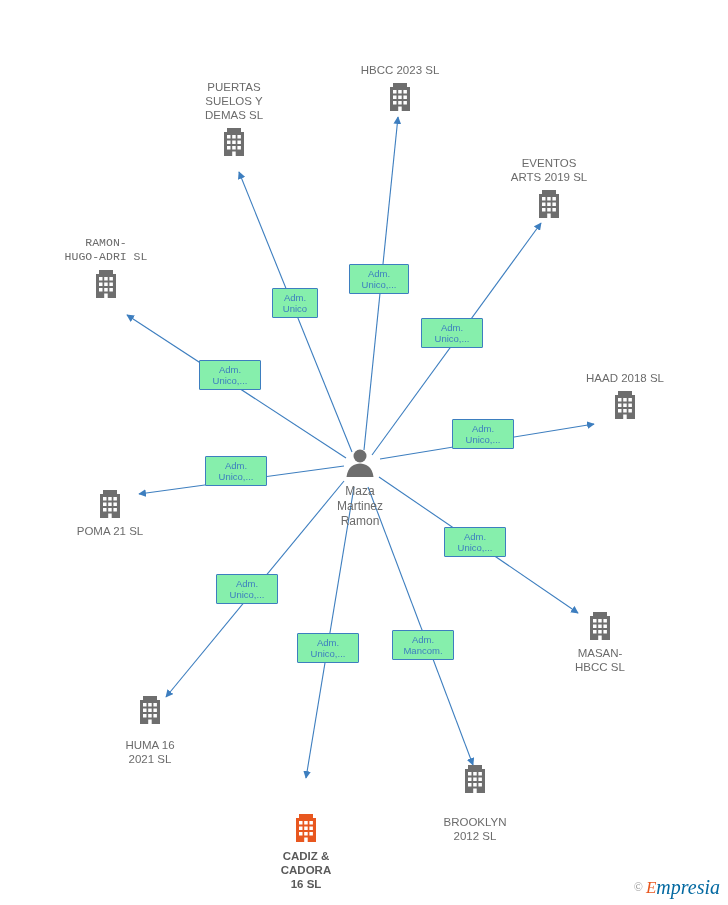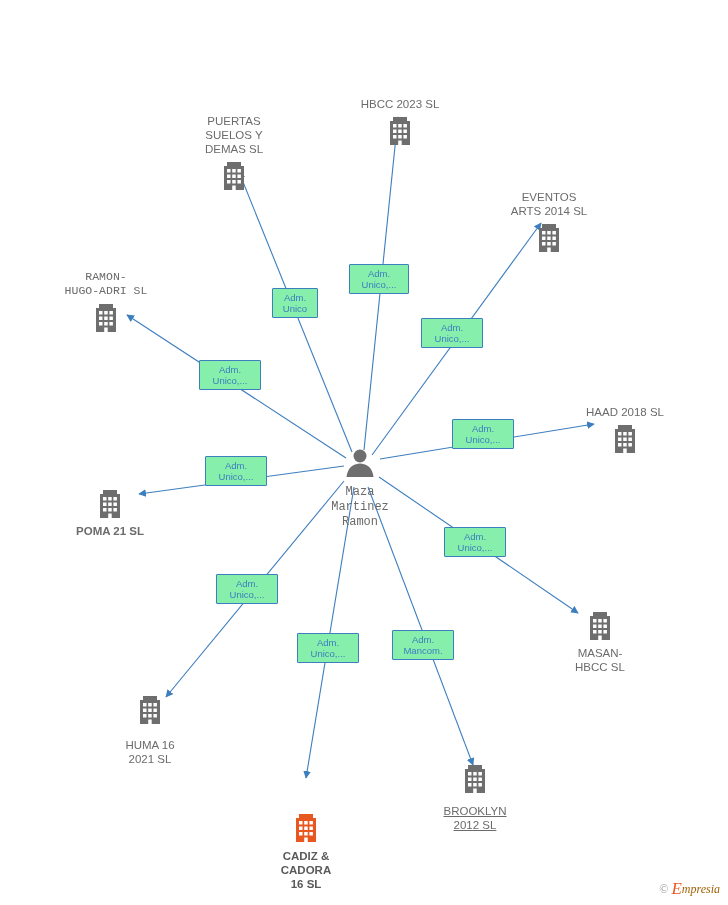--- a/index.html
+++ b/index.html
@@ -23,21 +23,20 @@
   .node {
     position: absolute;
     text-align: center;
     color: #6b6b6b;
     font-size: 11.5px;
     line-height: 14px;
   }
   .node .label {
     white-space: pre-line;
     display: block;
-    margin-top: 34px;
   }
   .bldg {
     display: block;
     margin: 0 auto;
   }
   .center-node {
     position: absolute;
     text-align: center;
     color: #6b6b6b;
     font-size: 12px;
@@ -74,22 +73,22 @@
     font-size: 12px;
     color: #9a9a9a;
   }
   .watermark .e {
     color: #e8571f;
     font-size: 17px;
     font-style: italic;
     font-family: "Liberation Serif", serif;
   }
   .watermark .rest {
-    color: #a16207;
-    font-size: 12px;
+    color: #0369a1;
+    font-size: 20px;
     font-style: italic;
   }
 </style>
 </head>
 <body>
 
 <svg id="canvas" viewBox="0 0 728 905">
   <defs>
     <marker id="arrow" viewBox="0 0 10 10" refX="9" refY="5" markerWidth="7" markerHeight="7" orient="auto-start-reverse">
       <path d="M 0 0 L 10 5 L 0 10 z" fill="#3d7ebf"></path>
@@ -147,21 +146,21 @@
       <rect x="7" y="20" width="3.5" height="3.5"></rect>
         <rect x="12.2" y="20" width="3.5" height="3.5"></rect>
         <rect x="17.4" y="20" width="3.5" height="3.5"></rect>
       <rect x="12.2" y="25.5" width="3.5" height="4.5"></rect>
     </g>
   </svg>
 </div>
 
 <div class="node" style="left:490px; top:156px; width:118px;">
   <span class="label">EVENTOS
-ARTS 2014  SL</span>
+ARTS 2019  SL</span>
   <svg class="bldg" width="28" height="32" viewBox="0 0 28 32" style="margin-top:4px;">
     <rect x="4" y="6" width="20" height="24" fill="#6e6e6e"></rect>
     <rect x="7" y="2" width="14" height="5" fill="#6e6e6e"></rect>
     <g fill="#ffffff">
       <rect x="7" y="9" width="3.5" height="3.5"></rect>
         <rect x="12.2" y="9" width="3.5" height="3.5"></rect>
         <rect x="17.4" y="9" width="3.5" height="3.5"></rect>
       <rect x="7" y="14.5" width="3.5" height="3.5"></rect>
         <rect x="12.2" y="14.5" width="3.5" height="3.5"></rect>
         <rect x="17.4" y="14.5" width="3.5" height="3.5"></rect>
@@ -224,21 +223,21 @@
         <rect x="17.4" y="9" width="3.5" height="3.5"></rect>
       <rect x="7" y="14.5" width="3.5" height="3.5"></rect>
         <rect x="12.2" y="14.5" width="3.5" height="3.5"></rect>
         <rect x="17.4" y="14.5" width="3.5" height="3.5"></rect>
       <rect x="7" y="20" width="3.5" height="3.5"></rect>
         <rect x="12.2" y="20" width="3.5" height="3.5"></rect>
         <rect x="17.4" y="20" width="3.5" height="3.5"></rect>
       <rect x="12.2" y="25.5" width="3.5" height="4.5"></rect>
     </g>
   </svg>
-  <span class="label" style="margin-top:4px;font-weight:bold;">POMA 21  SL</span>
+  <span class="label" style="margin-top:4px;">POMA 21  SL</span>
 </div>
 
 <div class="node" style="left:545px; top:610px; width:110px;">
   <svg class="bldg" width="28" height="32" viewBox="0 0 28 32">
     <rect x="4" y="6" width="20" height="24" fill="#6e6e6e"></rect>
     <rect x="7" y="2" width="14" height="5" fill="#6e6e6e"></rect>
     <g fill="#ffffff">
       <rect x="7" y="9" width="3.5" height="3.5"></rect>
         <rect x="12.2" y="9" width="3.5" height="3.5"></rect>
         <rect x="17.4" y="9" width="3.5" height="3.5"></rect>
@@ -286,21 +285,21 @@
         <rect x="17.4" y="9" width="3.5" height="3.5"></rect>
       <rect x="7" y="14.5" width="3.5" height="3.5"></rect>
         <rect x="12.2" y="14.5" width="3.5" height="3.5"></rect>
         <rect x="17.4" y="14.5" width="3.5" height="3.5"></rect>
       <rect x="7" y="20" width="3.5" height="3.5"></rect>
         <rect x="12.2" y="20" width="3.5" height="3.5"></rect>
         <rect x="17.4" y="20" width="3.5" height="3.5"></rect>
       <rect x="12.2" y="25.5" width="3.5" height="4.5"></rect>
     </g>
   </svg>
-  <span class="label" style="margin-top:9px;text-decoration:underline;">BROOKLYN
+  <span class="label" style="margin-top:20px;">BROOKLYN
 2012 SL</span>
 </div>
 
 <div class="node" style="left:251px; top:812px; width:110px; font-weight:bold; color:#5a5a5a;">
   <svg class="bldg" width="28" height="32" viewBox="0 0 28 32">
     <rect x="4" y="6" width="20" height="24" fill="#e8571f"></rect>
     <rect x="7" y="2" width="14" height="5" fill="#e8571f"></rect>
     <g fill="#ffffff">
       <rect x="7" y="9" width="3.5" height="3.5"></rect>
         <rect x="12.2" y="9" width="3.5" height="3.5"></rect>
@@ -312,21 +311,21 @@
         <rect x="12.2" y="20" width="3.5" height="3.5"></rect>
         <rect x="17.4" y="20" width="3.5" height="3.5"></rect>
       <rect x="12.2" y="25.5" width="3.5" height="4.5"></rect>
     </g>
   </svg>
   <span class="label" style="margin-top:5px;">CADIZ &amp;
 CADORA
 16  SL</span>
 </div>
 
-<div class="center-node" style="left:305px; top:448px;font-family:Liberation Mono, monospace;">
+<div class="center-node" style="left:305px; top:448px;">
   <svg width="34" height="30" viewBox="0 0 34 30">
     <circle cx="17" cy="8" r="6.5" fill="#6e6e6e"></circle>
     <path d="M3.5 29 C4.5 18.5 12 15.5 17 15.5 C22 15.5 29.5 18.5 30.5 29 Z" fill="#6e6e6e"></path>
   </svg>
   <span class="label" style="white-space:pre-line; display:block; margin-top:2px;">Maza
 Martinez
 Ramon</span>
 </div>
 
 <div class="edge-label" style="left:272px; top:288px; width:46px; height:30px;">Adm.

